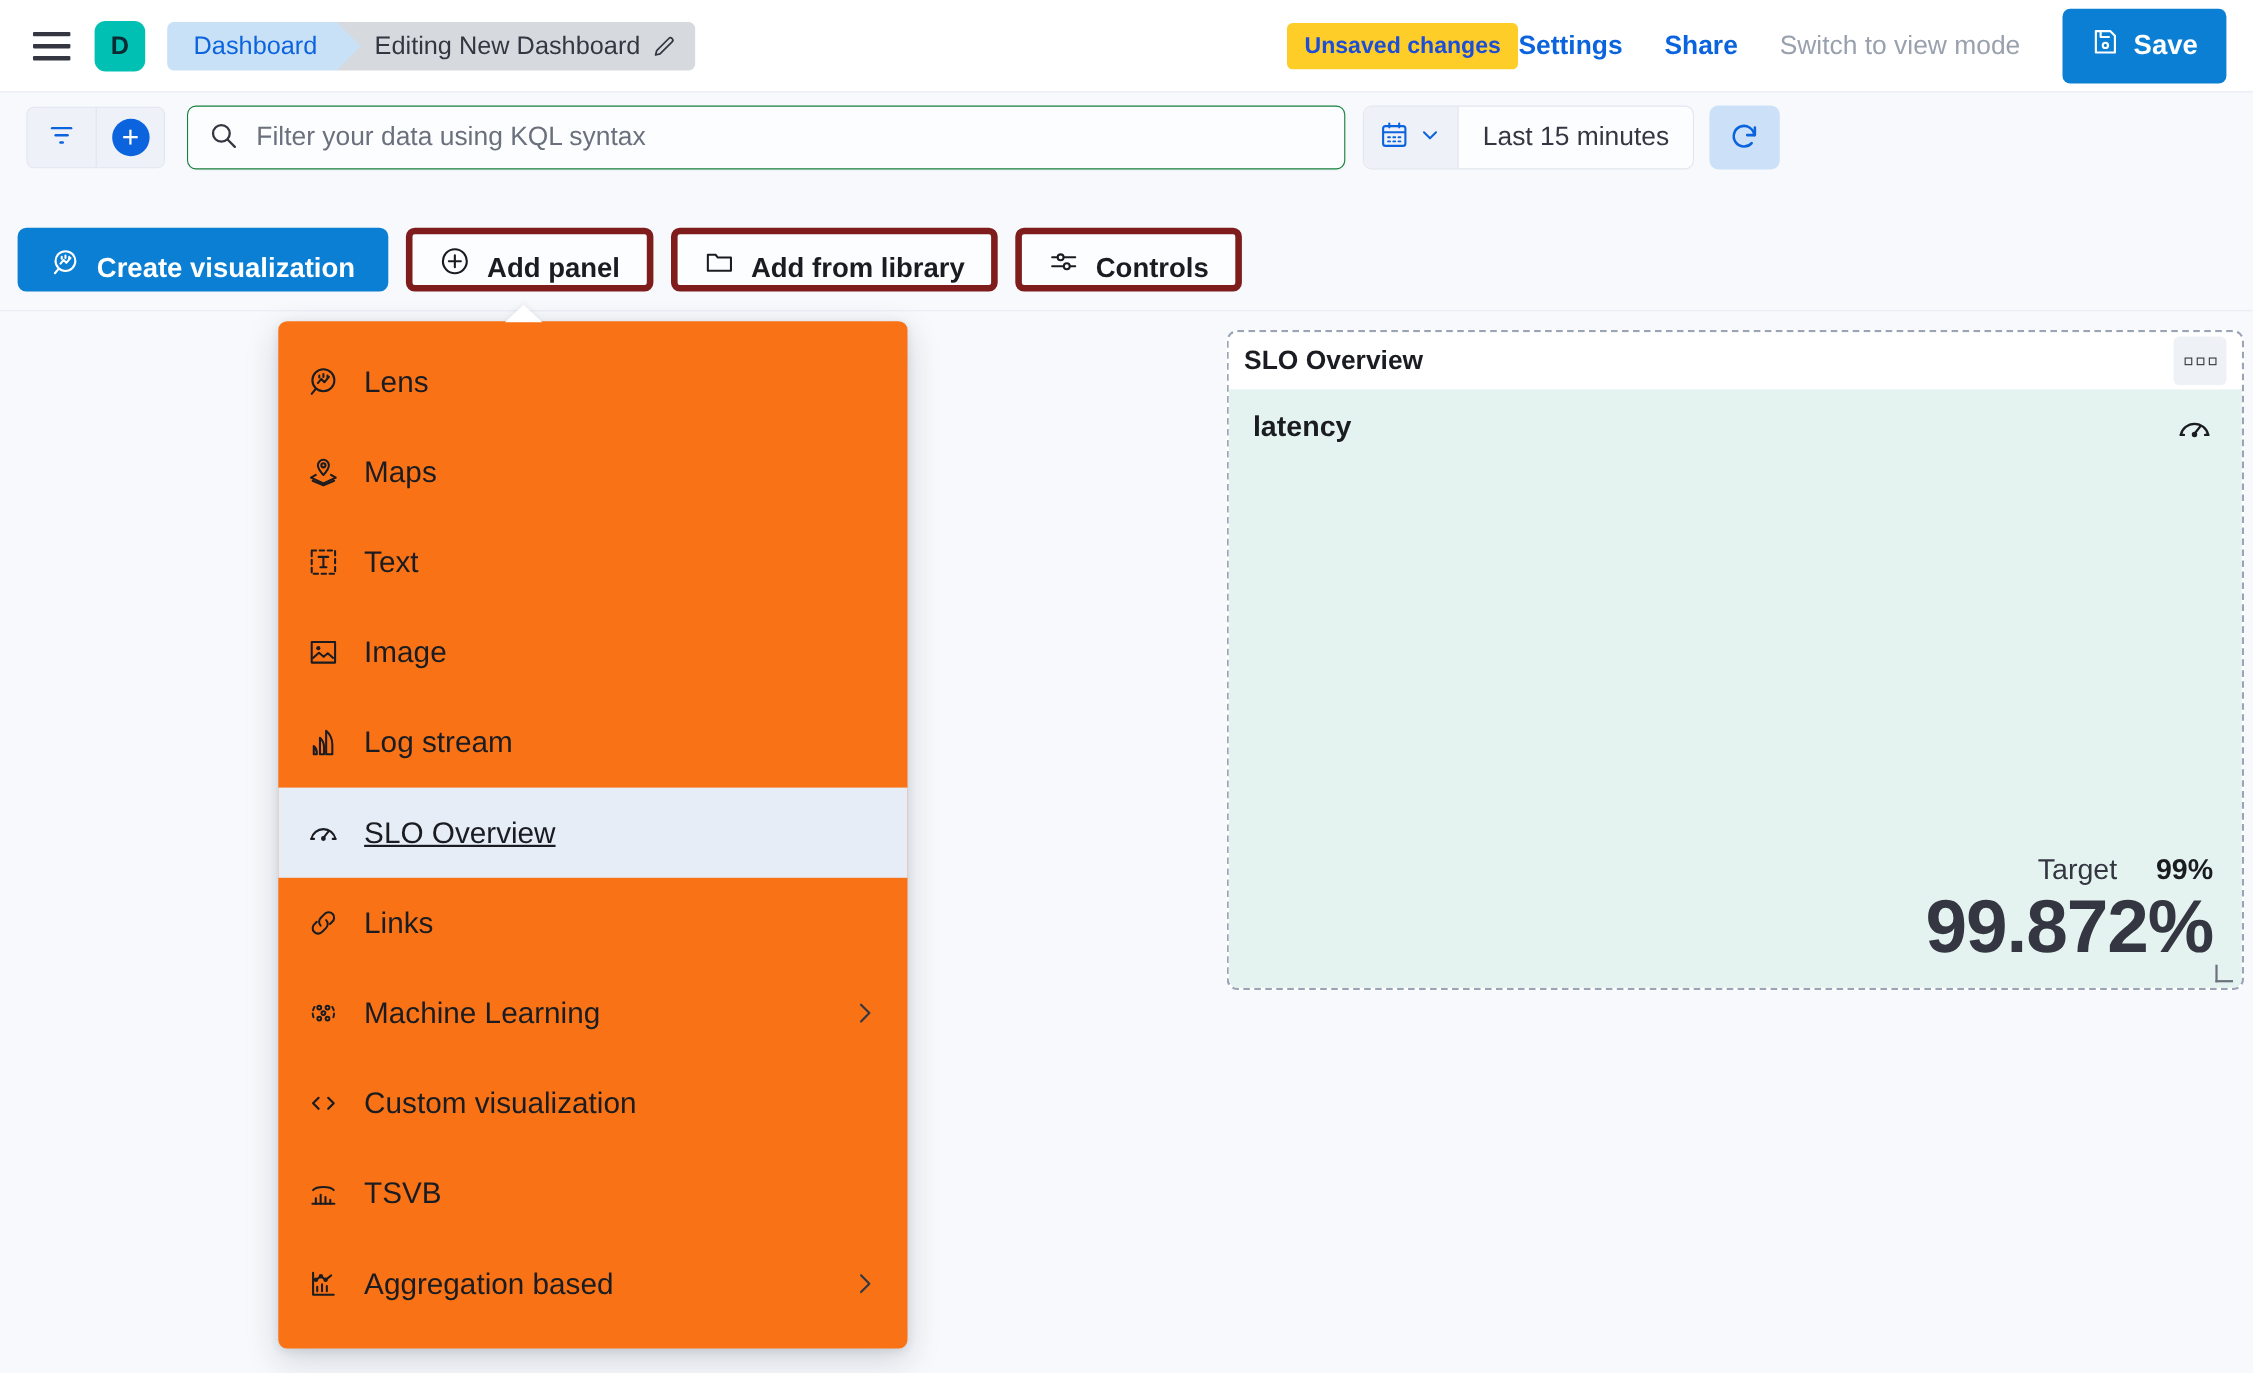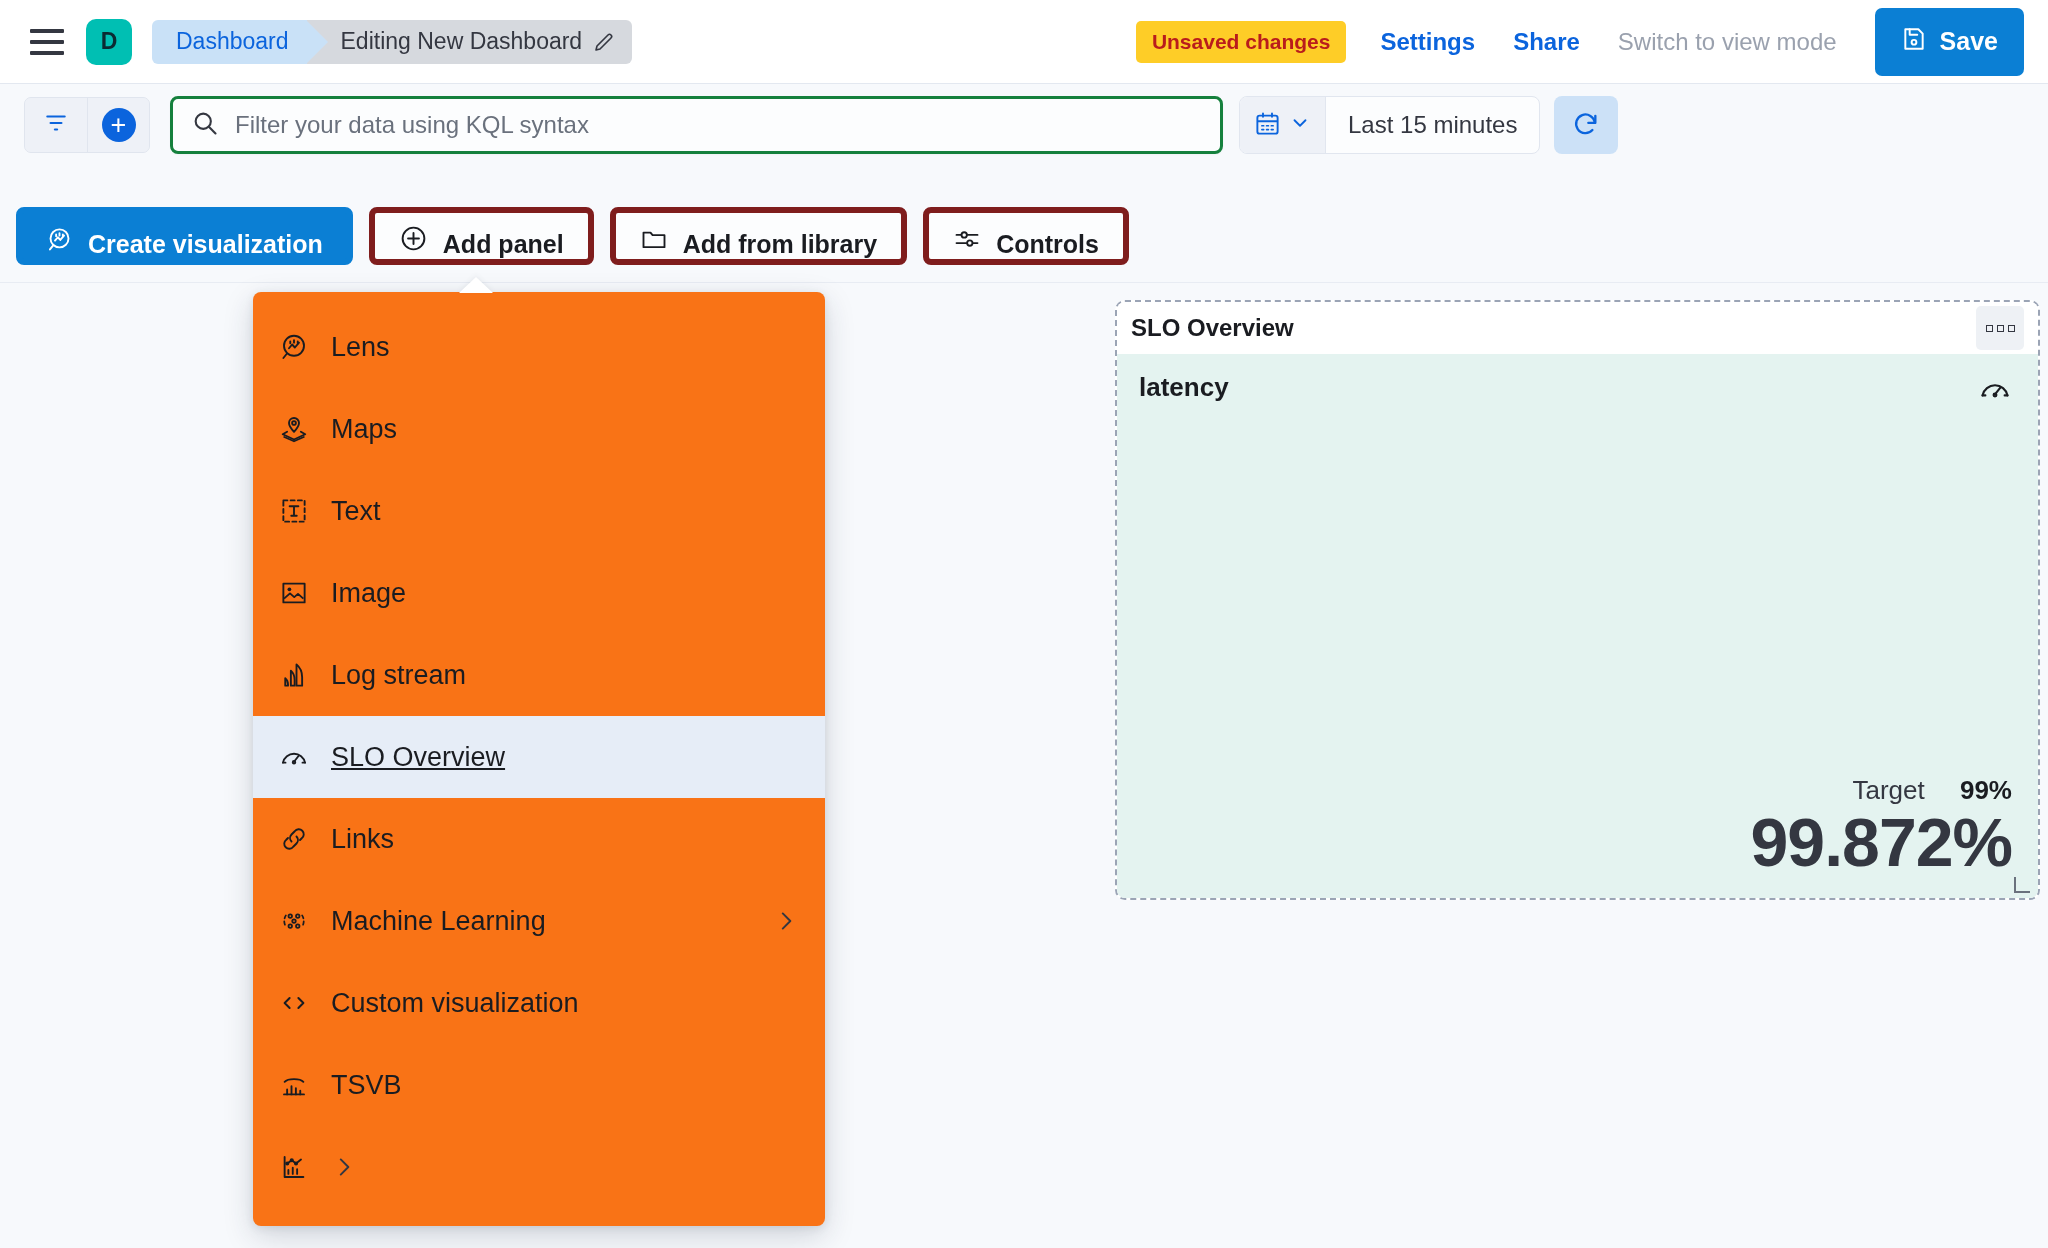--- a/index.html
+++ b/index.html
@@ -61,24 +61,23 @@
     padding-left: 34px; padding-right: 16px;
     margin-left: 0;
   }
   .pencil-icon { margin-left: 10px; display: inline-flex; }
 
   .topbar-right {
     margin-left: auto; display: flex; align-items: center; gap: 0;
     padding-right: 24px;
   }
   .unsaved-badge {
-    background: #FECD27; color: #b91c1c;
+    background: #FECD27; color: #1d4ed8;
     font-size: 21px; font-weight: 700;
     padding: 9px 16px; border-radius: 5px;
-    margin-right: 34px;
     cursor: pointer;
   }
   .hdr-link {
     color: #0B64DD; font-size: 24px; font-weight: 700;
     margin-right: 38px; cursor: pointer; white-space: nowrap;
   }
   .hdr-link.muted { color: #9AA1AE; font-weight: 400; }
   .save-btn {
     background: #0B7FD4; color: #fff;
     border: none; border-radius: 7px;
@@ -111,21 +110,21 @@
   .filter-btn + .filter-btn { border-left: 1px solid #E0E5EE; }
   .plus-circle {
     width: 34px; height: 34px; border-radius: 50%;
     background: #0B64DD; color: #fff;
     display: flex; align-items: center; justify-content: center;
     font-size: 27px; line-height: 1; font-weight: 400;
   }
   .kql-box {
     flex: 0 0 1053px; height: 58px;
     background: #FCFDFE;
-    border: 3px solid #15803d; border-radius: 8px;
+    border: 1px solid #15803d; border-radius: 8px;
     display: flex; align-items: center;
     padding: 0 18px; gap: 16px;
     box-shadow: 0 1px 2px rgba(0,0,0,0.03);
   }
   .kql-input {
     border: none; outline: none; background: transparent;
     font-size: 24px; color: #343741; width: 100%;
     font-family: "Liberation Sans", sans-serif;
   }
   .kql-input::placeholder { color: #6A717D; }
@@ -567,19 +566,20 @@
     <span class="mi-icon">
       <svg width="30" height="30" viewBox="0 0 24 24" fill="none" stroke="#1A1C21" stroke-width="1.5" stroke-linecap="round" stroke-linejoin="round">
         <path d="M4.5 4v16h15"></path>
         <path d="M6.6 9.2l3.6-2.6 3.4 2.6 4-3.2"></path>
         <circle cx="6.6" cy="9.2" r="0.9"></circle>
           <circle cx="10.2" cy="6.6" r="0.9"></circle>
         <circle cx="13.6" cy="9.2" r="0.9"></circle>
         <path d="M7.5 17.5v-3.2M11 17.5v-5M14.5 17.5v-3.8"></path>
       </svg>
     </span>
+    <span class="mi-label">Aggregation based</span>
     <span class="mi-chevron">
       <svg width="26" height="26" viewBox="0 0 24 24" fill="none" stroke="#343741" stroke-width="1.8" stroke-linecap="round" stroke-linejoin="round">
         <path d="M9 5l7 7-7 7"></path>
       </svg>
     </span>
   </div>
 </div>
 
 </body></html>

